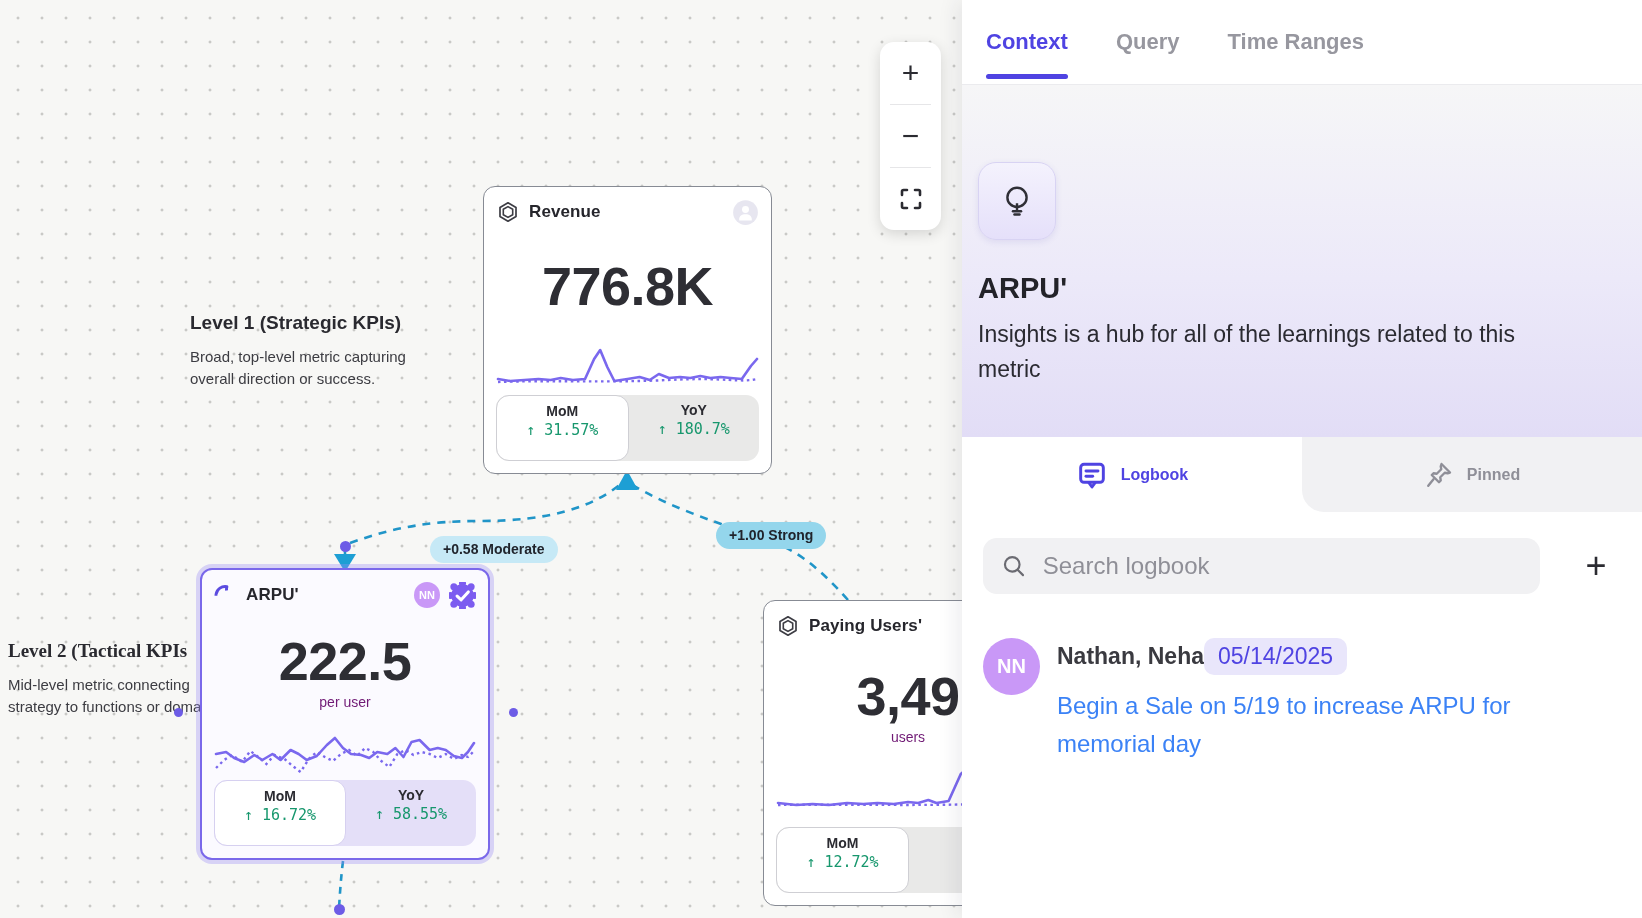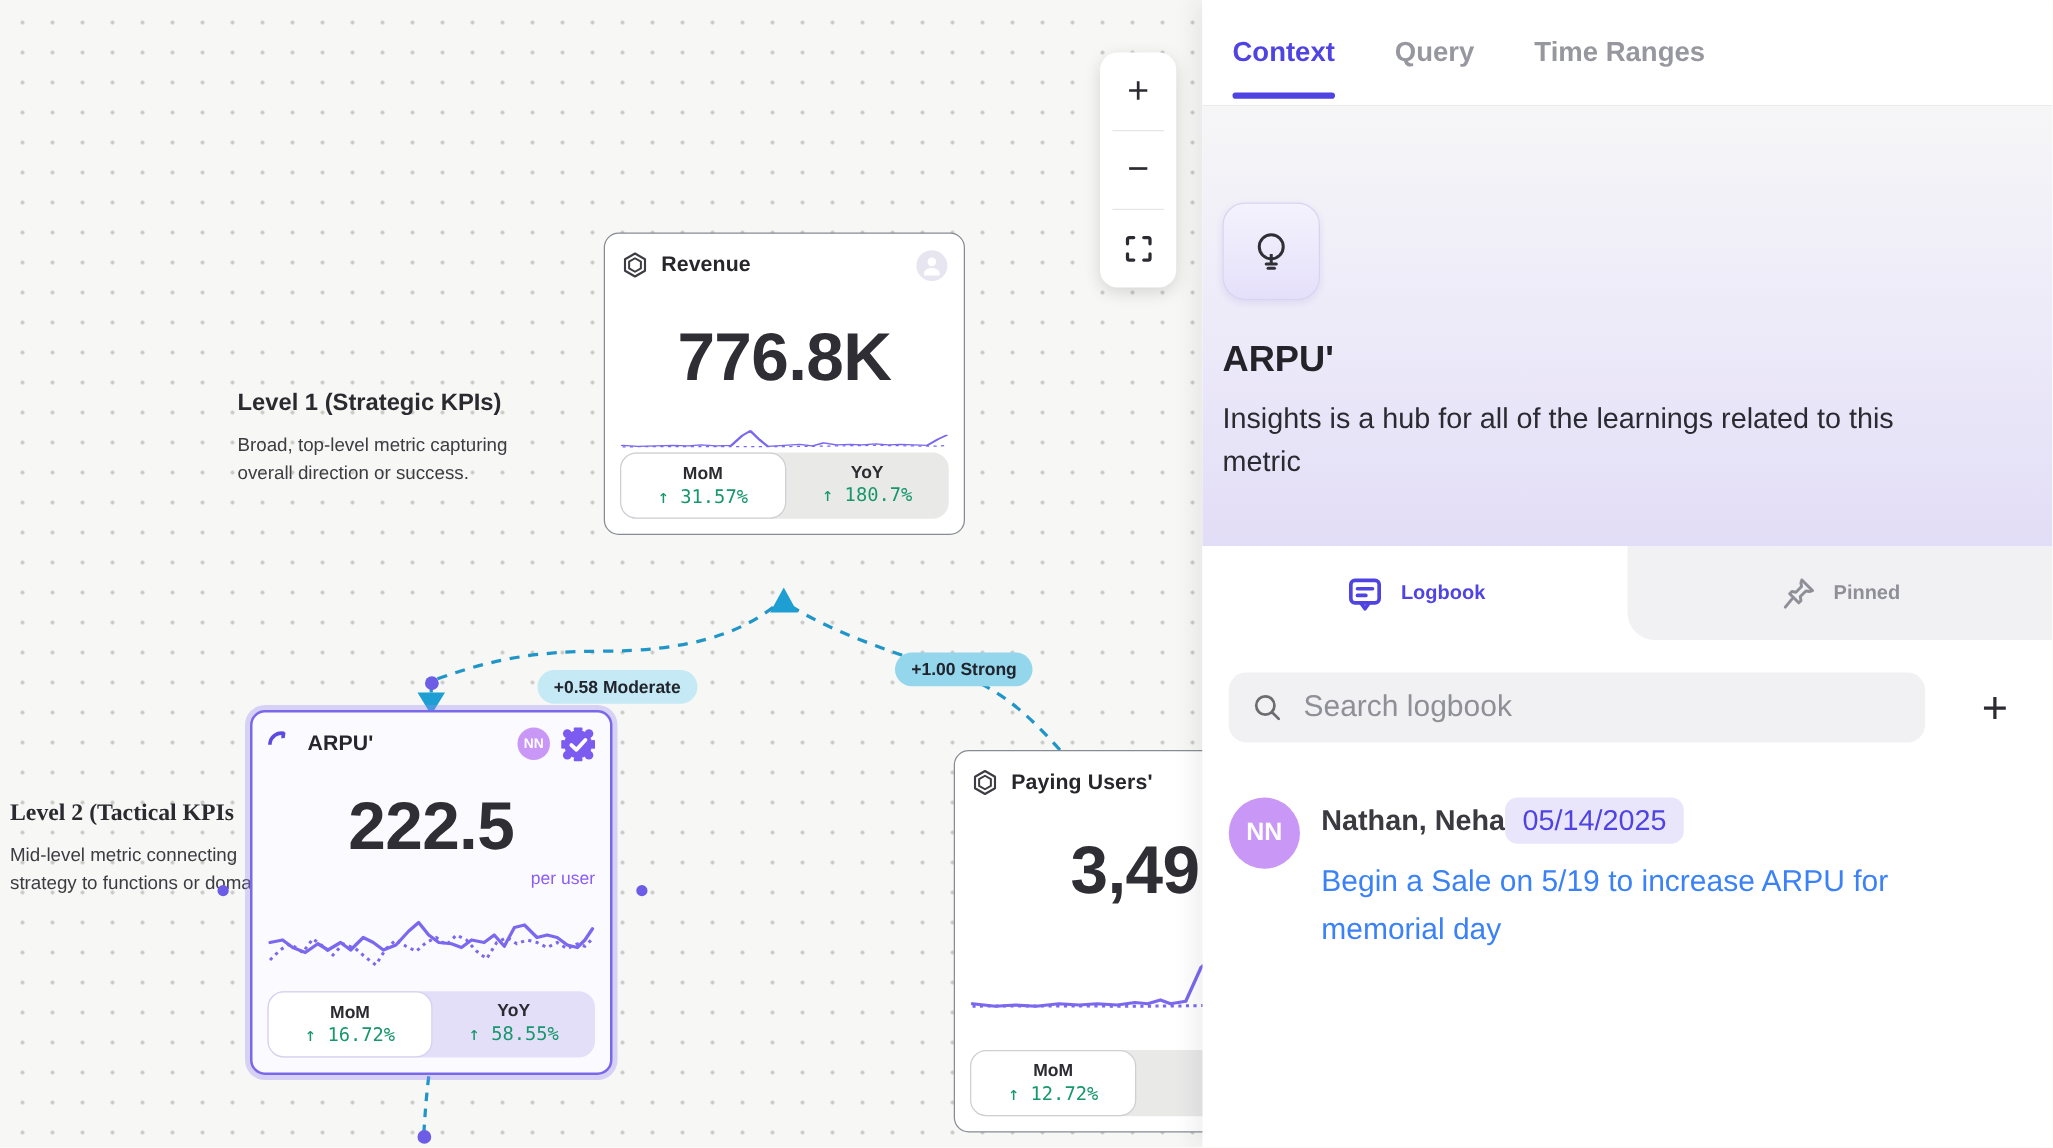--- a/index.html
+++ b/index.html
@@ -29,25 +29,25 @@
 
   
   .card { position:absolute; z-index:10; background:#fff; border:1px solid #878b94;
     border-radius:12px; padding:12px 12px 12px 12px; display:flex; flex-direction:column; }
   .card.selected { border:2px solid #7a68ea; background:#fbfaff;
     box-shadow:0 0 0 4px rgba(154,140,246,.35); }
   .card-head { display:flex; align-items:center; gap:9px; height:26px; }
   .card-title { font-size:17px; font-weight:700; color:#26262c; letter-spacing:.1px; }
   .head-spacer { flex:1; }
   .big-value { text-align:center; font-size:54px; font-weight:700; color:#2e2e34; letter-spacing:-.5px; }
-  .unit { text-align:right; font-size:14px; color:#8b5cf6; margin-top:2px; }
+  .unit { text-align:center; font-size:14px; color:#701a75; margin-top:2px; }
   .spark { width:100%; }
   .card-foot { margin-top:auto; display:flex; background:#e9e9e8; border-radius:13px; }
   .card.selected .card-foot { background:#e4dff8; }
-  .seg { flex:1; text-align:center; padding:7px 0 8px; border-radius:13px; cursor:pointer; }
+  .seg { flex:1; text-align:center; padding:7px 0 21px; border-radius:13px; cursor:pointer; }
   .seg.active { background:#fff; border:1px solid #cfcfd4; }
   .card.selected .seg.active { border:1px solid #d6d0f0; }
   .seg-label { font-size:14px; font-weight:700; color:#2b2b31; }
   .seg-val { font-family:"DejaVu Sans Mono", monospace; font-size:15px; color:#17976d; margin-top:2px; }
   .mini-badge { width:26px; height:26px; border-radius:50%; background:#c998f7; color:#fff;
     font-size:11px; font-weight:700; display:flex; align-items:center; justify-content:center; }
 
   
   .level-note { position:absolute; z-index:4; }
   .level-title { font-size:19px; font-weight:700; color:#2a2a30; margin-bottom:12px; }
@@ -133,21 +133,21 @@
 
     <div class="level-note" style="left:190px; top:312px; width:240px;">
       <div class="level-title">Level 1 (Strategic KPIs)</div>
       <div class="level-desc">Broad, top-level metric capturing overall direction or success.</div>
     </div>
     <div class="level-note" style="left:8px; top:640px; width:200px;">
       <div class="level-title" style="white-space:nowrap;font-family:Liberation Serif, serif;">Level 2 (Tactical KPIs</div>
       <div class="level-desc">Mid-level metric connecting strategy to functions or doma</div>
     </div>
 
-    <div class="card" style="left:483px; top:186px; width:289px; height:242px;">
+    <div class="card" style="left:483px; top:186px; width:289px; height:288px;">
       <div class="card-head">
         <svg width="24" height="24" viewBox="0 0 24 24">
           <polygon points="12,2.8 20,7.4 20,16.6 12,21.2 4,16.6 4,7.4" fill="none" stroke="#3c3c43" stroke-width="1.7" stroke-linejoin="round"></polygon>
           <polygon points="12,6.6 16.7,9.3 16.7,14.7 12,17.4 7.3,14.7 7.3,9.3" fill="none" stroke="#3c3c43" stroke-width="1.6" stroke-linejoin="round"></polygon>
         </svg>
         <span class="card-title">Revenue</span>
         <span class="head-spacer"></span>
         <svg width="27" height="27" viewBox="0 0 24 24">
           <circle cx="12" cy="12" r="11" fill="#e7e6f0"></circle>
           <circle cx="12" cy="9.3" r="3.1" fill="#fff"></circle>

